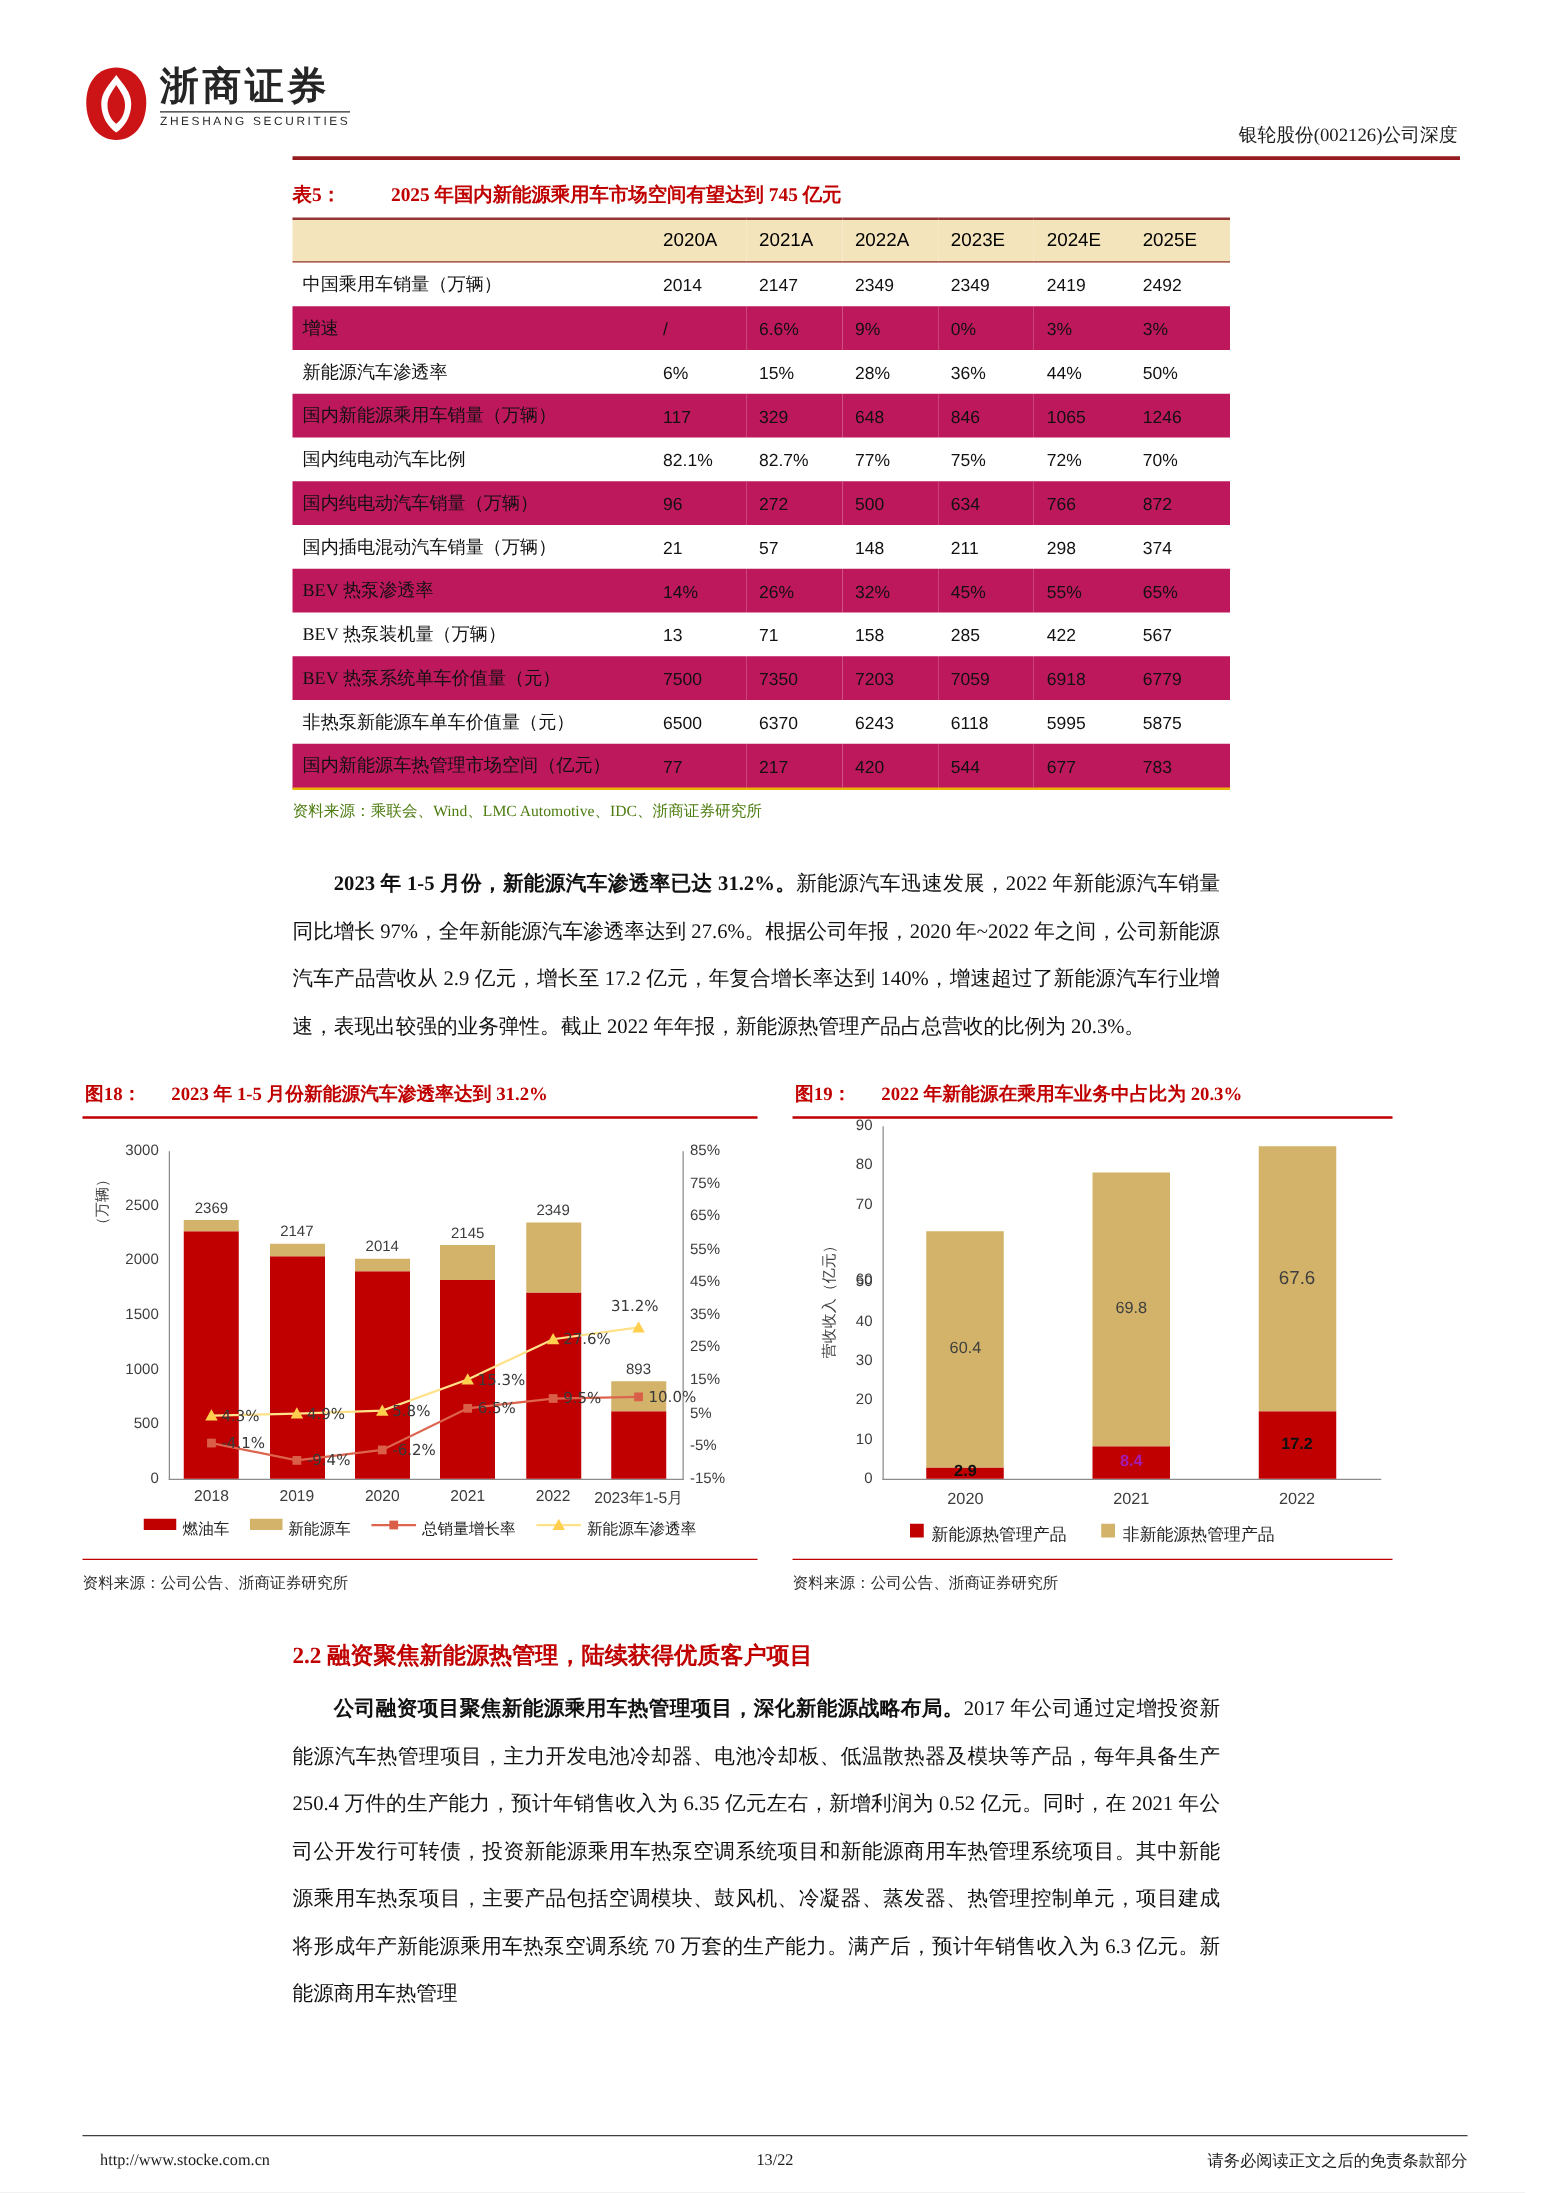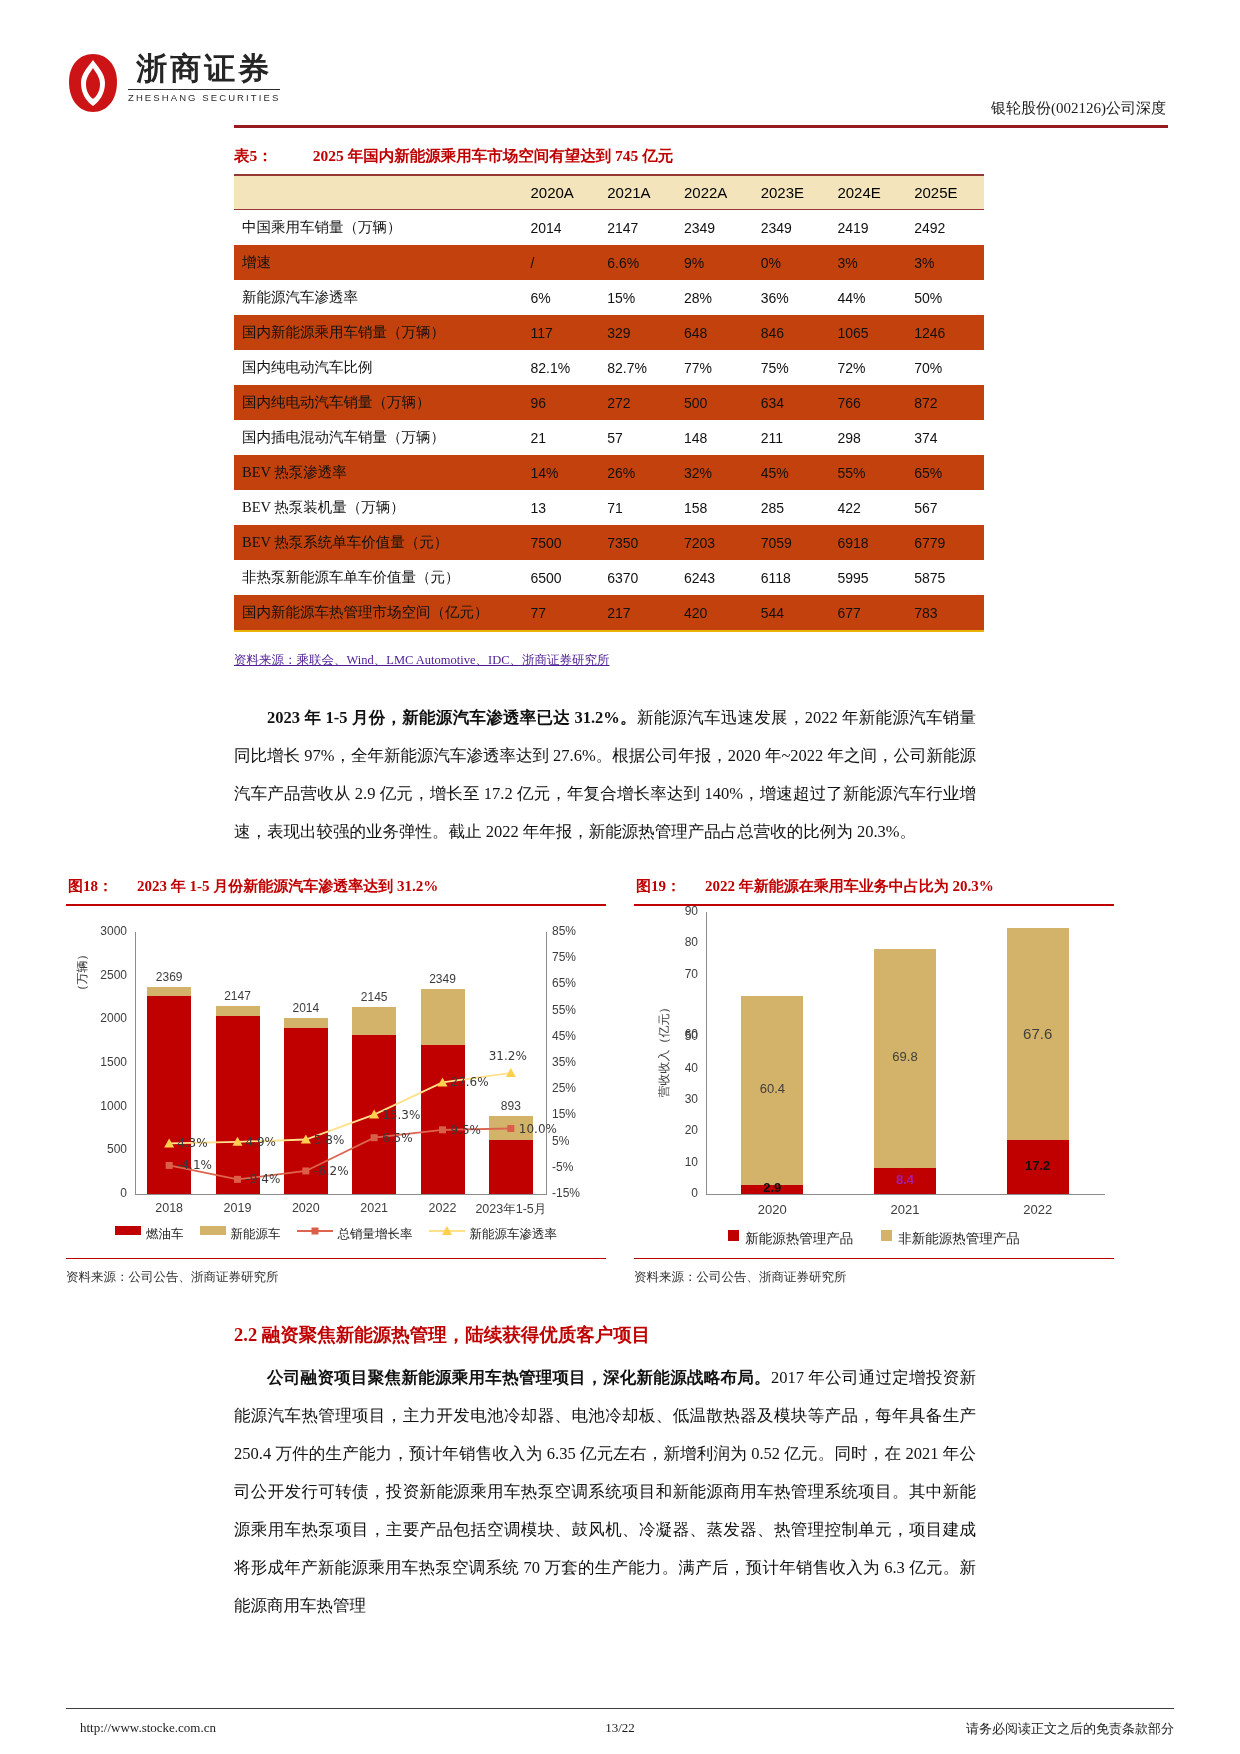--- a/index.html
+++ b/index.html
@@ -1,37 +1,37 @@
 <!DOCTYPE html>
 <html><head>
 <meta charset="utf-8">
 <style>
   html,body{margin:0;padding:0;background:#e8e8e8;}
   .page{position:relative;width:1240px;height:1754px;margin:0 auto;background:#ffffff;overflow:hidden;
         font-family:"Liberation Serif","DejaVu Serif",serif;color:#111;}
   
   .hdr{position:relative;height:72px;margin:56px 72px 0 66px;}
   .logo{position:absolute;left:0;top:-4px;display:flex;align-items:flex-start;gap:8px;}
-  .logo-cn{font-size:31px;font-weight:bold;color:#252525;letter-spacing:3px;line-height:34px;font-family:"Liberation Serif",serif;text-align:center;}
+  .logo-cn{font-size:31px;font-weight:bold;color:#252525;letter-spacing:3px;line-height:34px;font-family:"Liberation Serif",serif;}
   .logo-en{font-size:9.5px;letter-spacing:2.1px;color:#2a2a2a;margin-top:3px;font-family:"Liberation Sans",sans-serif;border-top:1px solid #2a2a2a;padding-top:2px;}
   .hdr-rule{position:absolute;left:168px;right:0;bottom:0;height:3px;background:#951b1e;}
   .report-label{position:absolute;right:2px;bottom:10px;font-size:15px;color:#1c1c1c;}
   
   .table-block{margin:18px 0 0 234px;width:750px;}
   .tbl-title{color:#c00000;font-size:15.5px;font-weight:600;margin-bottom:7px;}
   .tbl-title .pfx{margin-right:40px;}
   table.t5{border-collapse:collapse;table-layout:fixed;width:750px;
            border-top:2.5px solid #953735;border-bottom:2px solid #eab308;}
   table.t5 th{background:#f3e4bb;border-bottom:1.5px solid #953735;font-family:"Liberation Sans","DejaVu Sans",sans-serif;
               font-weight:400;font-size:15px;text-align:left;padding:8px 0 8px 10px;color:#000;}
   table.t5 td{font-size:14.5px;padding:8px 0 8px 10px;color:#111;}
   table.t5 td.lbl{font-family:"Liberation Serif",serif;padding-left:8px;}
   table.t5 td.val{font-family:"Liberation Sans","DejaVu Sans",sans-serif;font-size:14px;}
-  table.t5 tr.stripe{background:#c2410c;}
-  .src{font-size:12.5px;color:#4c1d95;margin-top:20px;text-decoration:underline;}
+  table.t5 tr.stripe{background:#be185d;}
+  .src{font-size:12.5px;color:#4d7c0f;margin-top:9px;}
   
   .body-para{margin:0 0 0 234px;width:742px;font-size:16.5px;line-height:38px;text-align:justify;text-indent:2em;}
   .body-para strong{font-weight:bold;}
   .p1{margin-top:30px;}
   .p2{margin-top:12px;}
   
   .figs{display:flex;gap:28px;margin:26px 0 0 66px;}
   .fig{display:block;margin:0;}
   .fig18{width:540px;}
   .fig19{width:480px;}

